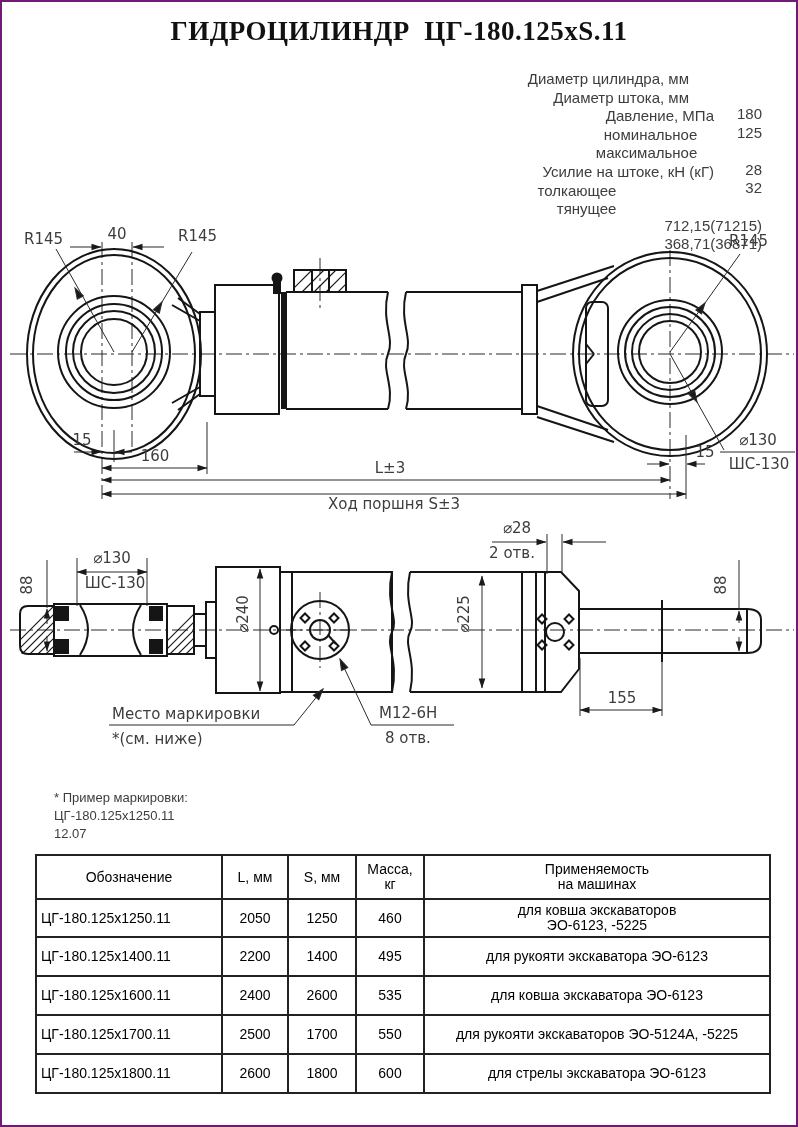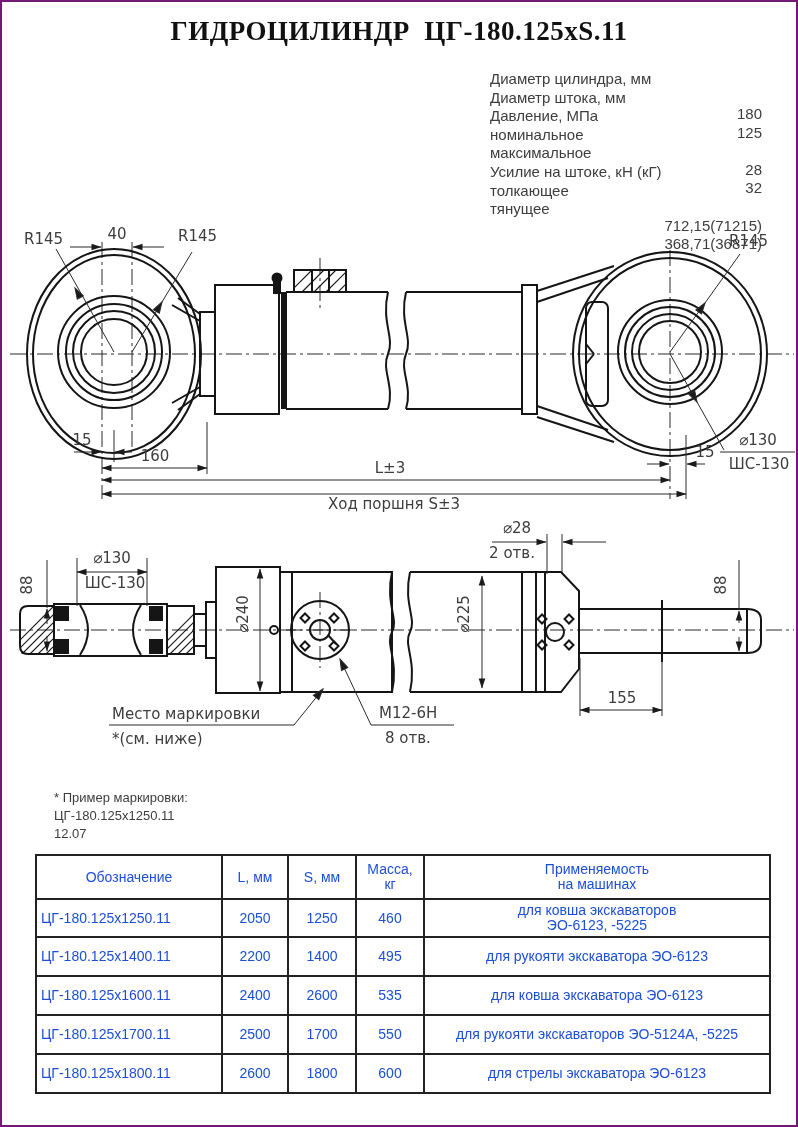--- a/index.html
+++ b/index.html
@@ -7,32 +7,32 @@
     position:relative;width:798px;height:1127px;margin:0 auto;
     background:#fff;border:2px solid #701a75;box-sizing:border-box;
     font-family:"Liberation Sans","DejaVu Sans",sans-serif;color:#3d3d3d;overflow:hidden;
   }
   .title{
     position:absolute;left:0;top:14px;width:100%;text-align:center;margin:0;
     font-family:"Liberation Serif","DejaVu Serif",serif;font-weight:bold;
     font-size:27px;color:#111;letter-spacing:.5px;white-space:pre;
   }
   .specs{position:absolute;left:488px;top:68px;width:272px;font-size:15px;line-height:18.6px;}
-  .spec-row{display:flex;justify-content:space-between;height:18.6px;white-space:pre;}
+  .spec-row{display:flex;justify-content:flex-end;height:18.6px;white-space:pre;gap:48px;}
   .spec-value{text-align:right;margin-top:35px;}
   svg text{font-family:"DejaVu Sans","Liberation Sans",sans-serif;font-size:15px;fill:#3d3d3d;}
   .thick{stroke:#151515;stroke-width:2;fill:none;}
   .thin{stroke:#2a2a2a;stroke-width:1;fill:none;}
   .cl{stroke-dasharray:16 4 3 4;}
   .hatch{stroke:#151515;stroke-width:1.2;fill:none;}
   .solid{fill:#151515;stroke:none;}
   .footnote{position:absolute;left:52px;top:787px;font-size:13px;line-height:18px;color:#3d3d3d;}
   table.params{
     position:absolute;left:33px;top:852px;width:734px;border-collapse:collapse;
-    table-layout:fixed;font-size:14px;color:#1d4ed8;
+    table-layout:fixed;font-size:14px;color:#000000;
   }
   table.params th,table.params td{
     border:2px solid #222;font-weight:normal;white-space:pre-line;
     padding:1px 4px;vertical-align:middle;line-height:15px;
   }
   table.params th{text-align:center;height:40px;}
   td.c{text-align:center;margin-left:16px;}
   td.name{text-align:left;padding-left:10px;}
   td.app{text-align:center;padding-left:6px;border-radius:17px;}
   tr.r1 td{height:34px;} tr.rn td{height:35px;}

